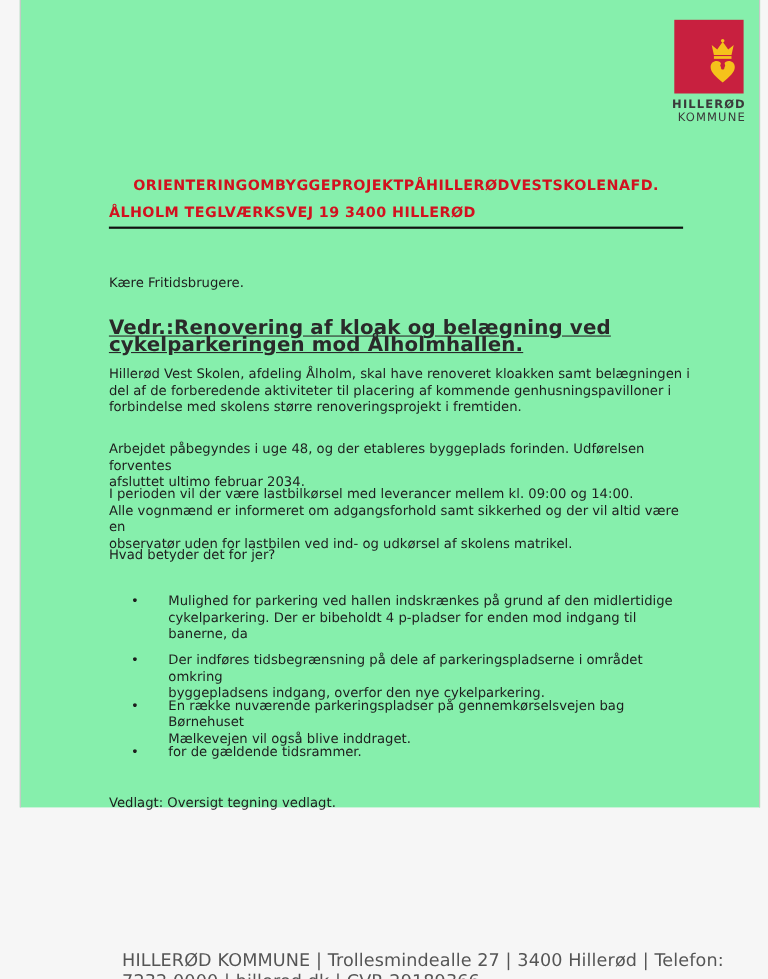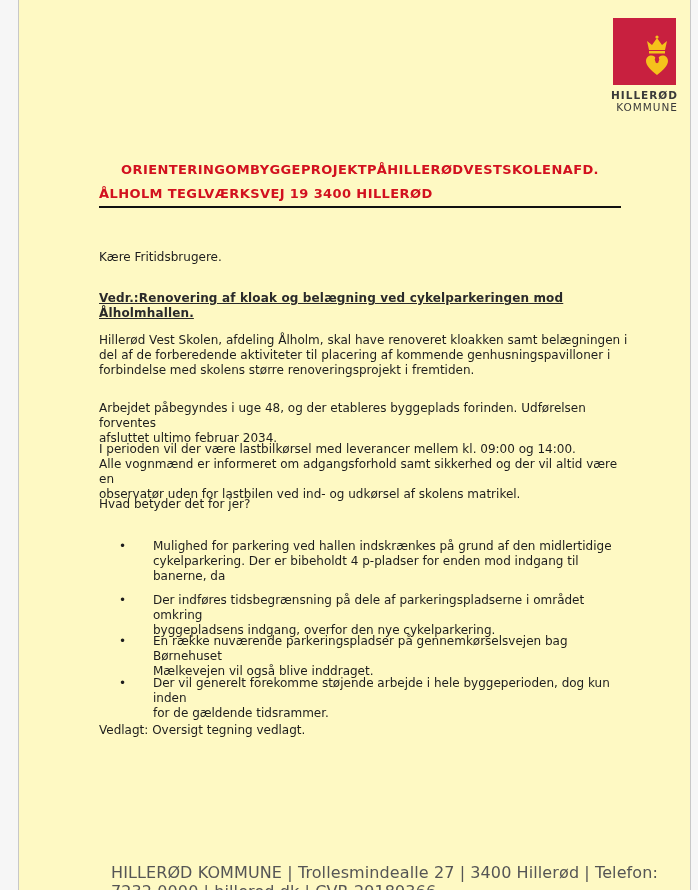--- a/index.html
+++ b/index.html
@@ -3,22 +3,22 @@
   <meta charset="utf-8">
   <style>
     html, body { margin: 0; padding: 0; }
     body {
       width: 698px; height: 890px; overflow: hidden;
       background: #f6f6f6;
       position: relative;
       font-family: "DejaVu Sans", sans-serif;
     }
     .page {
-      position: absolute; left: 18px; top: 0; width: 671px; height: 890px;
-      background: #fef9c3;
+      position: absolute; left: 18px; top: 0; width: 671px; height: 734px;
+      background: #86efac;
       border-left: 1px solid #c8c8c8;
       border-right: 1px solid #c8c8c8;
     }
     .logo {
       position: absolute; left: 576px; top: 18px; width: 83px;
     }
     .logo-box {
       width: 63px; height: 67px; background: #c8203f;
       margin-left: 18px; position: relative;
     }
@@ -37,21 +37,21 @@
     .headline .l1 { display: flex; justify-content: center; }
     .rule {
       position: absolute; left: 80px; top: 206px; width: 522px; height: 0;
       border-top: 2px solid #111;
     }
     .text {
       position: absolute; left: 80px; font-size: 12px; color: #1d1d1d;
       line-height: 15px; width: 530px;
     }
     .subject {
-      font-weight: bold; text-decoration: underline; font-size: 12px;
+      font-weight: bold; text-decoration: underline; font-size: 18px;
       color: #2a2a2a; letter-spacing: 0.15px;
     }
     .u { }
     .bullet {
       position: absolute; left: 100px; font-size: 12px; line-height: 15px;
       color: #1d1d1d; width: 500px;
     }
     .bullet .dot {
       position: absolute; left: 0; top: 0; width: 20px;
     }
@@ -133,20 +133,19 @@
   </div>
 
   <div class="bullet" style="top:634px">
     <span class="dot">•</span>
     <span class="btext">En række nuværende parkeringspladser på gennemkørselsvejen bag Børnehuset</span>
     <span class="btext">Mælkevejen vil også blive inddraget.</span>
   </div>
 
   <div class="bullet" style="top:676px">
     <span class="dot">•</span>
-    <span class="btext">Der vil generelt forekomme støjende arbejde i hele byggeperioden, dog kun inden</span>
     <span class="btext">for de gældende tidsrammer.</span>
   </div>
 
   <div class="text" style="top:723px">Vedlagt: Oversigt tegning vedlagt.</div>
 
   <div class="footer">HILLERØD KOMMUNE | Trollesmindealle 27 | 3400 Hillerød | Telefon: 7232 0000 | hillerod.dk | CVR 29189366</div>
 </div>
 
 </body></html>

